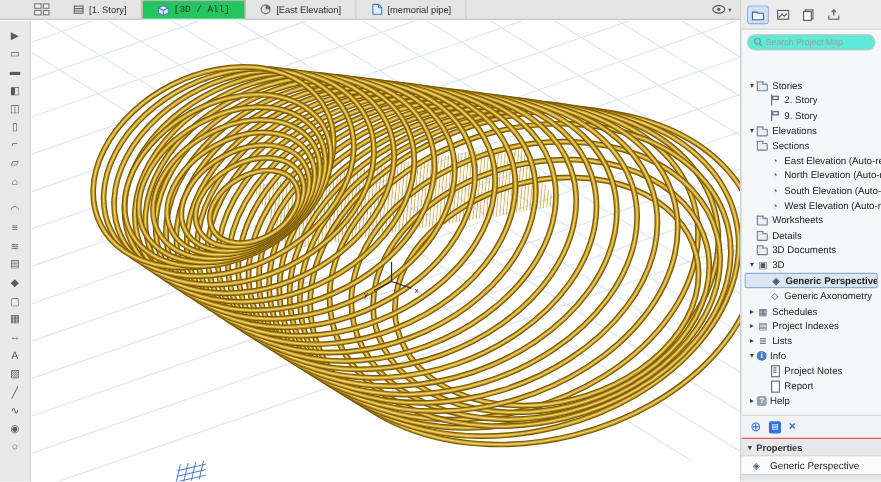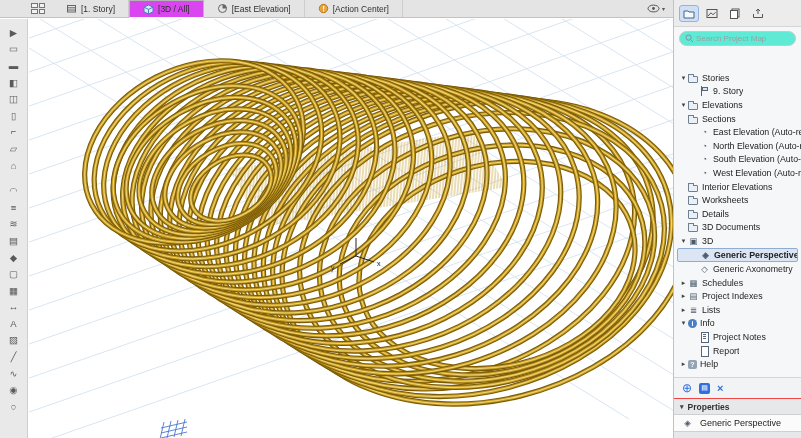--- a/index.html
+++ b/index.html
@@ -7,22 +7,22 @@
        font-family:"Liberation Sans",sans-serif;-webkit-font-smoothing:antialiased;}
 
   
   #tabbar{position:absolute;left:0;top:0;width:673px;height:18px;background:#e4e4e4;
           border-bottom:1px solid #c2c2c2;display:flex;align-items:stretch;box-sizing:border-box;}
   .quad{margin:3px 8px 3px 31px;width:14px;display:grid;grid-template-columns:1fr 1fr;
         grid-template-rows:1fr 1fr;gap:1px;cursor:pointer;}
   .quad i{border:1px solid #767676;background:#f2f2f2;}
   .tab{display:flex;align-items:center;gap:4px;padding:0 13px;border-right:1px solid #cdcdcd;
        font-size:8.5px;color:#2e2e2e;white-space:nowrap;box-sizing:border-box;}
-  .tab.active{background:#d946ef;border:1px solid #b5b5b5;border-bottom:1px solid #fcfcfc;
-       margin-bottom:-1px;position:relative;z-index:2;}
+  .tab.active{background:#22c55e;border:1px solid #b5b5b5;border-bottom:1px solid #fcfcfc;
+       margin-bottom:-1px;position:relative;z-index:2;font-family:Liberation Mono, monospace;}
   .tabicon{flex:none;}
   .eyebtn{margin-left:auto;margin-right:8px;display:flex;align-items:center;gap:2px;color:#555;}
   .caret{font-size:6px;color:#555;}
 
   
   #toolbar{position:absolute;left:0;top:19px;width:28px;height:419px;background:#e9e9e9;
            border-right:1px solid #cfcfcf;display:flex;flex-direction:column;align-items:center;
            padding-top:5px;box-sizing:border-box;}
   .tool{width:22px;height:16.6px;flex:none;display:flex;align-items:center;justify-content:center;
         font-size:9.5px;color:#5a5a5a;cursor:pointer;}
@@ -115,29 +115,28 @@
     </div>
 
     <div class="tab">
       <svg class="tabicon" width="11" height="11">
         <circle cx="5.5" cy="5.5" r="4" fill="none" stroke="#666"></circle>
         <path d="M5.5 1.5 A4 4 0 0 1 9.5 5.5 L5.5 5.5 Z" fill="#666"></path>
       </svg>
       <span class="tablabel">[East Elevation]</span>
     </div>
 
-
     <div class="tab">
       <svg class="tabicon" width="11" height="11">
-        <circle cx="5.5" cy="5.5" r="4.2" fill="#e8a33d" stroke="#b97c1f"></circle>
-        <rect x="5" y="3" width="1.2" height="3.4" fill="#fff"></rect>
-        <rect x="5" y="7.2" width="1.2" height="1.2" fill="#fff"></rect>
+        <path d="M2 1h5l3 3v6H2z" fill="#e8f1fb" stroke="#3a7ad8"></path>
+        <path d="M7 1v3h3" fill="none" stroke="#3a7ad8"></path>
       </svg>
-      <span class="tablabel">[Action Center]</span>
-    </div>
+      <span class="tablabel">[memorial pipe]</span>
+    </div>
+
 
     <div class="eyebtn">
       <svg width="13" height="9">
         <ellipse cx="6.5" cy="4.5" rx="5.5" ry="3.4" fill="none" stroke="#555"></ellipse>
         <circle cx="6.5" cy="4.5" r="1.4" fill="#555"></circle>
       </svg>
       <span class="caret">▾</span>
     </div>
   </div>
 
@@ -373,20 +372,26 @@
     <div class="tree">
         <div class="trow">
           <span class="tdisc">▾</span>
           <span class="ti ti-folder"></span>
           <span class="tlabel">Stories</span>
         </div>
         <div class="trow">
           <span class="tind"></span>
           <span class="tdisc"></span>
           <span class="ti ti-story"></span>
+          <span class="tlabel">2. Story</span>
+        </div>
+        <div class="trow">
+          <span class="tind"></span>
+          <span class="tdisc"></span>
+          <span class="ti ti-story"></span>
           <span class="tlabel">9. Story</span>
         </div>
         <div class="trow">
           <span class="tdisc">▾</span>
           <span class="ti ti-folder"></span>
           <span class="tlabel">Elevations</span>
         </div>
         <div class="trow">
           <span class="tdisc"></span>
           <span class="ti ti-folder"></span>
@@ -408,25 +413,20 @@
           <span class="tind"></span>
           <span class="tdisc"></span>
           <span class="ti ti-elevation">◔</span>
           <span class="tlabel">South Elevation (Auto-rebuild</span>
         </div>
         <div class="trow">
           <span class="tind"></span>
           <span class="tdisc"></span>
           <span class="ti ti-elevation">◔</span>
           <span class="tlabel">West Elevation (Auto-rebuild</span>
-        </div>
-        <div class="trow">
-          <span class="tdisc"></span>
-          <span class="ti ti-folder"></span>
-          <span class="tlabel">Interior Elevations</span>
         </div>
         <div class="trow">
           <span class="tdisc"></span>
           <span class="ti ti-folder"></span>
           <span class="tlabel">Worksheets</span>
         </div>
         <div class="trow">
           <span class="tdisc"></span>
           <span class="ti ti-folder"></span>
           <span class="tlabel">Details</span>

